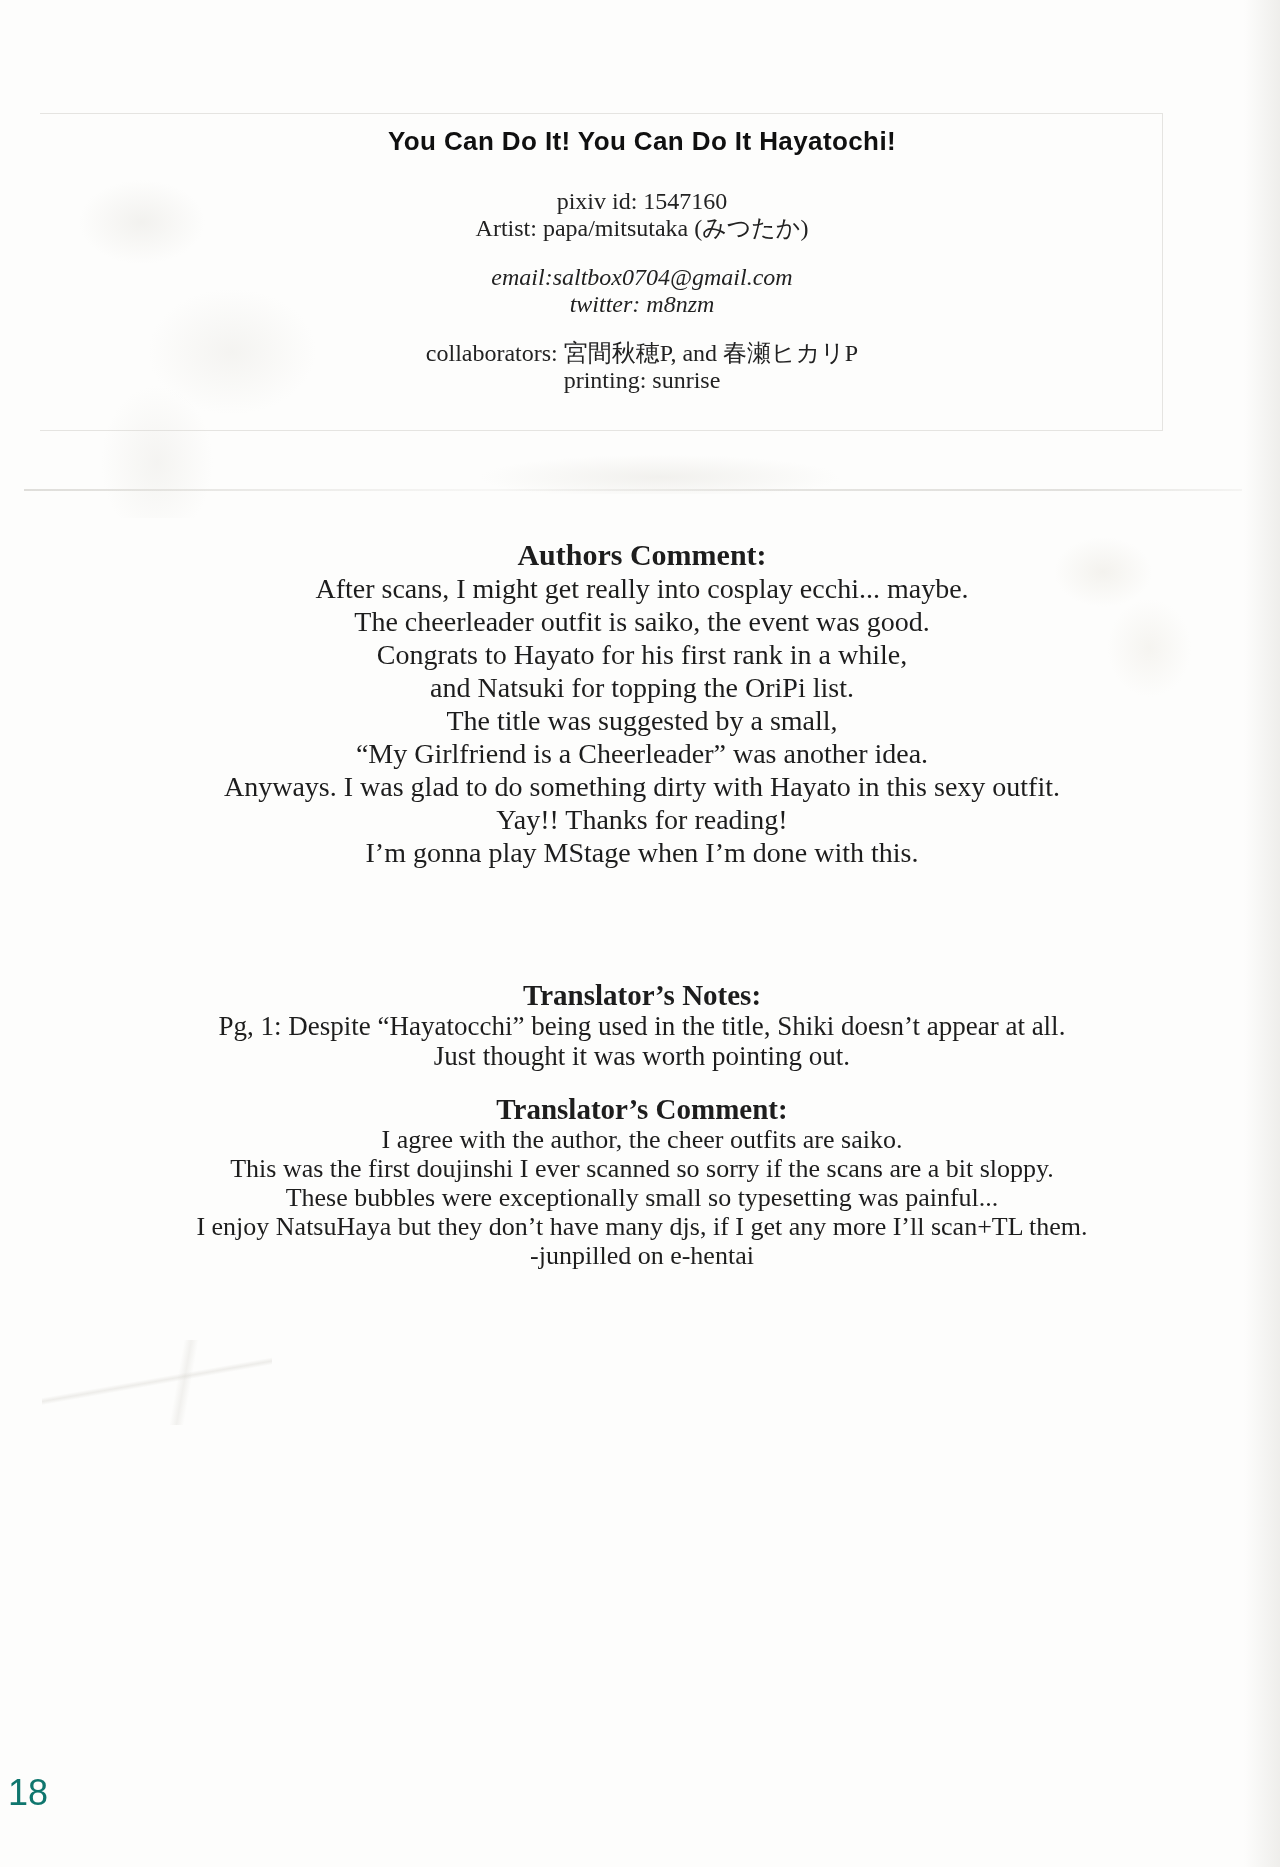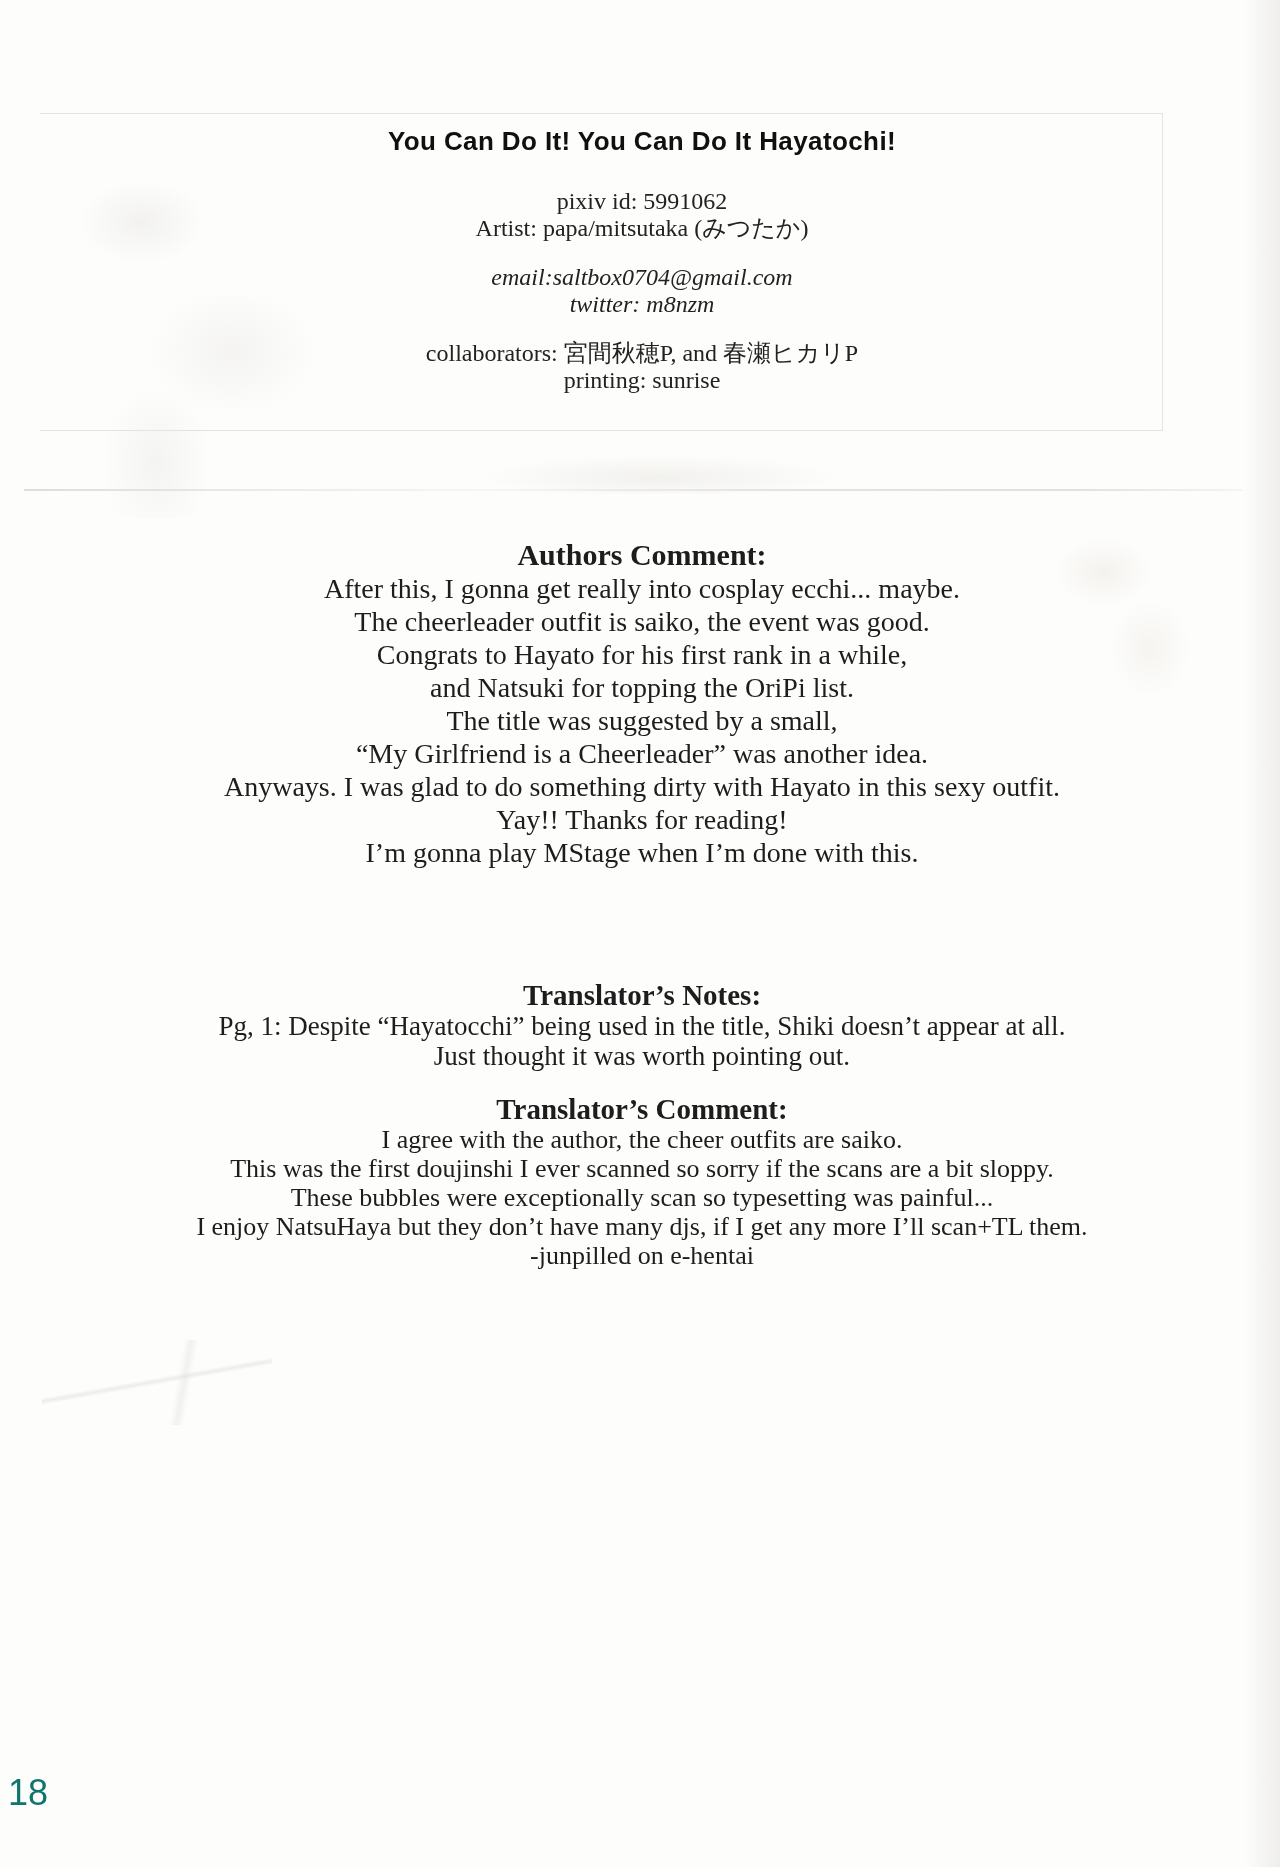--- a/index.html
+++ b/index.html
@@ -94,55 +94,55 @@
   <div class="ghost-line"></div>
   <div class="ghost-blob ghost-left"></div>
   <div class="ghost-blob ghost-right"></div>
   <div class="ghost-blob ghost-center"></div>
   <div class="ghost-blob ghost-bottomleft"></div>
   <div class="ghost-blob ghost-rightedge"></div>
 
   <div class="col title-block">You Can Do It! You Can Do It Hayatochi!</div>
 
   <div class="col credits credits-1">
-    <div>pixiv id: 5991062</div>
+    <div>pixiv id: 1547160</div>
     <div>Artist: papa/mitsutaka (みつたか)</div>
   </div>
   <div class="col credits credits-2">
     <div>email:saltbox0704@gmail.com</div>
     <div>twitter: m8nzm</div>
   </div>
   <div class="col credits credits-3">
     <div>collaborators: 宮間秋穂P, and 春瀬ヒカリP</div>
     <div>printing: sunrise</div>
   </div>
 
   <div class="col section sec-authors">
     <div class="heading">Authors Comment:</div>
-    <div class="line">After this, I gonna get really into cosplay ecchi... maybe.</div>
+    <div class="line">After scans, I might get really into cosplay ecchi... maybe.</div>
     <div class="line">The cheerleader outfit is saiko, the event was good.</div>
     <div class="line">Congrats to Hayato for his first rank in a while,</div>
     <div class="line">and Natsuki for topping the OriPi list.</div>
     <div class="line">The title was suggested by a small,</div>
     <div class="line">“My Girlfriend is a Cheerleader” was another idea.</div>
     <div class="line">Anyways. I was glad to do something dirty with Hayato in this sexy outfit.</div>
     <div class="line">Yay!! Thanks for reading!</div>
     <div class="line">I’m gonna play MStage when I’m done with this.</div>
   </div>
 
   <div class="col section sec-notes">
     <div class="heading">Translator’s Notes:</div>
     <div class="line">Pg, 1: Despite “Hayatocchi” being used in the title, Shiki doesn’t appear at all.</div>
     <div class="line">Just thought it was worth pointing out.</div>
   </div>
 
   <div class="col section sec-tlcomment">
     <div class="heading">Translator’s Comment:</div>
     <div class="line">I agree with the author, the cheer outfits are saiko.</div>
     <div class="line">This was the first doujinshi I ever scanned so sorry if the scans are a bit sloppy.</div>
-    <div class="line">These bubbles were exceptionally scan so typesetting was painful...</div>
+    <div class="line">These bubbles were exceptionally small so typesetting was painful...</div>
     <div class="line">I enjoy NatsuHaya but they don’t have many djs, if I get any more I’ll scan+TL them.</div>
     <div class="line">-junpilled on e-hentai</div>
   </div>
 
   <div class="page-number">18</div>
 
 </div>
 
 </body></html>

